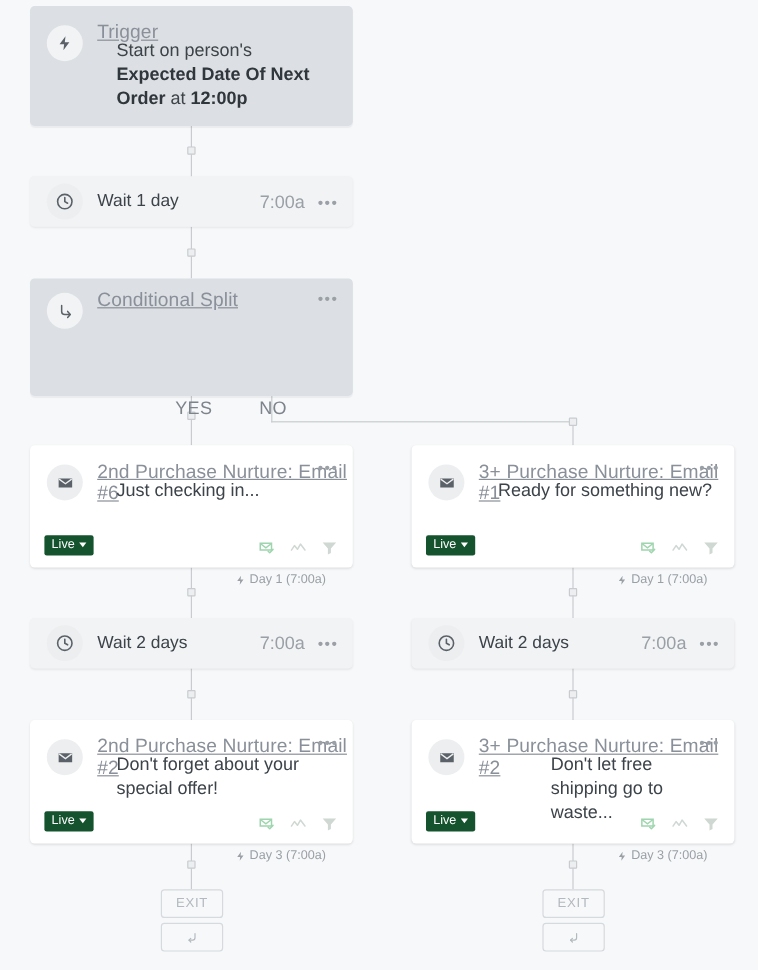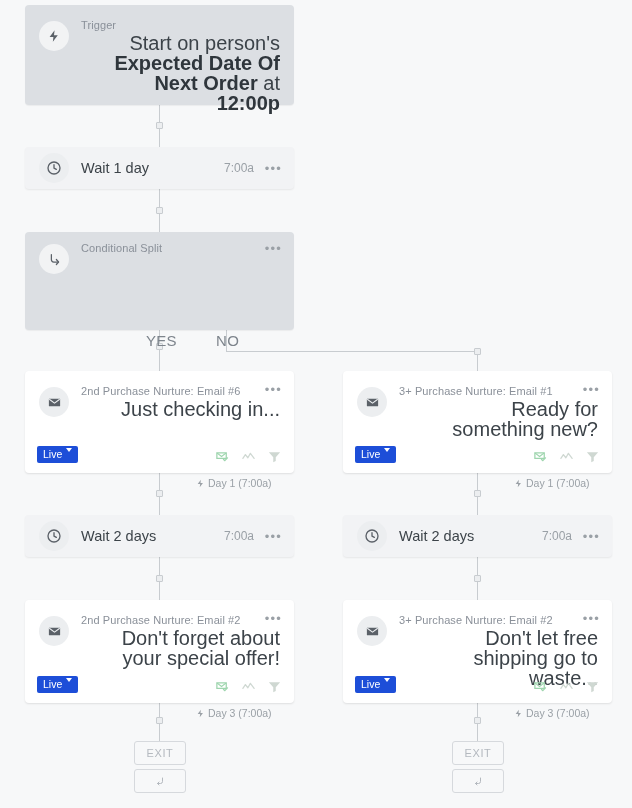--- a/index.html
+++ b/index.html
@@ -40,58 +40,58 @@
     width: 30px; height: 30px; border-radius: 50%;
     background: rgba(255,255,255,0.62);
     display: flex; align-items: center; justify-content: center;
   }
   .icon-circle.on-white { background: #eceef0; }
   .icon-circle svg { display: block; }
 
   
   .kicker {
     position: absolute; left: 56px; top: 14px;
-    font-size: 11px; color: #8a9099; letter-spacing: .1px;
+    font-size: 16px; color: #8a9099; letter-spacing: .1px; text-decoration: underline;
   }
   .title {
     position: absolute; left: 72px; top: 28px; right: 14px;
-    font-size: 20px; line-height: 20px; color: #3c4349; font-weight: 400; text-align: right;
+    font-size: 15px; line-height: 20px; color: #3c4349; font-weight: 400;
   }
   .title b { font-weight: 700; color: #2f363c; }
 
   .dots {
     position: absolute; right: 12px; top: 12px;
     font-size: 13px; color: #9aa0a6; letter-spacing: 1.2px; line-height: 1;
     user-select: none;
   }
 
   
   .wait-label {
     position: absolute; left: 56px; top: 0; height: 100%;
     display: flex; align-items: center;
     font-size: 14.5px; color: #3c4349; text-align: right;
   }
   .wait-time {
     position: absolute; right: 40px; top: 0; height: 100%;
     display: flex; align-items: center;
-    font-size: 12px; color: #9aa0a6; text-align: right;
+    font-size: 15px; color: #9aa0a6; text-align: right;
   }
   .wait-dots {
     position: absolute; right: 12px; top: 0; height: 100%;
     display: flex; align-items: center;
     font-size: 13px; color: #9aa0a6; letter-spacing: 1.2px;
   }
 
   
   .live-badge {
     position: absolute; left: 12px; bottom: 10px;
-    background: #1d4ed8; color: #ffffff;
+    background: #14532d; color: #ffffff;
     font-size: 10.5px; border-radius: 2px;
     padding: 2px 6px 3px 6px;
-    display: flex; align-items: flex-start; gap: 4px;
+    display: flex; align-items: center; gap: 4px;
   }
   .live-caret {
     width: 0; height: 0;
     border-left: 3.5px solid transparent;
     border-right: 3.5px solid transparent;
     border-top: 4px solid #ffffff;
   }
 
   
   .foot-icons {

